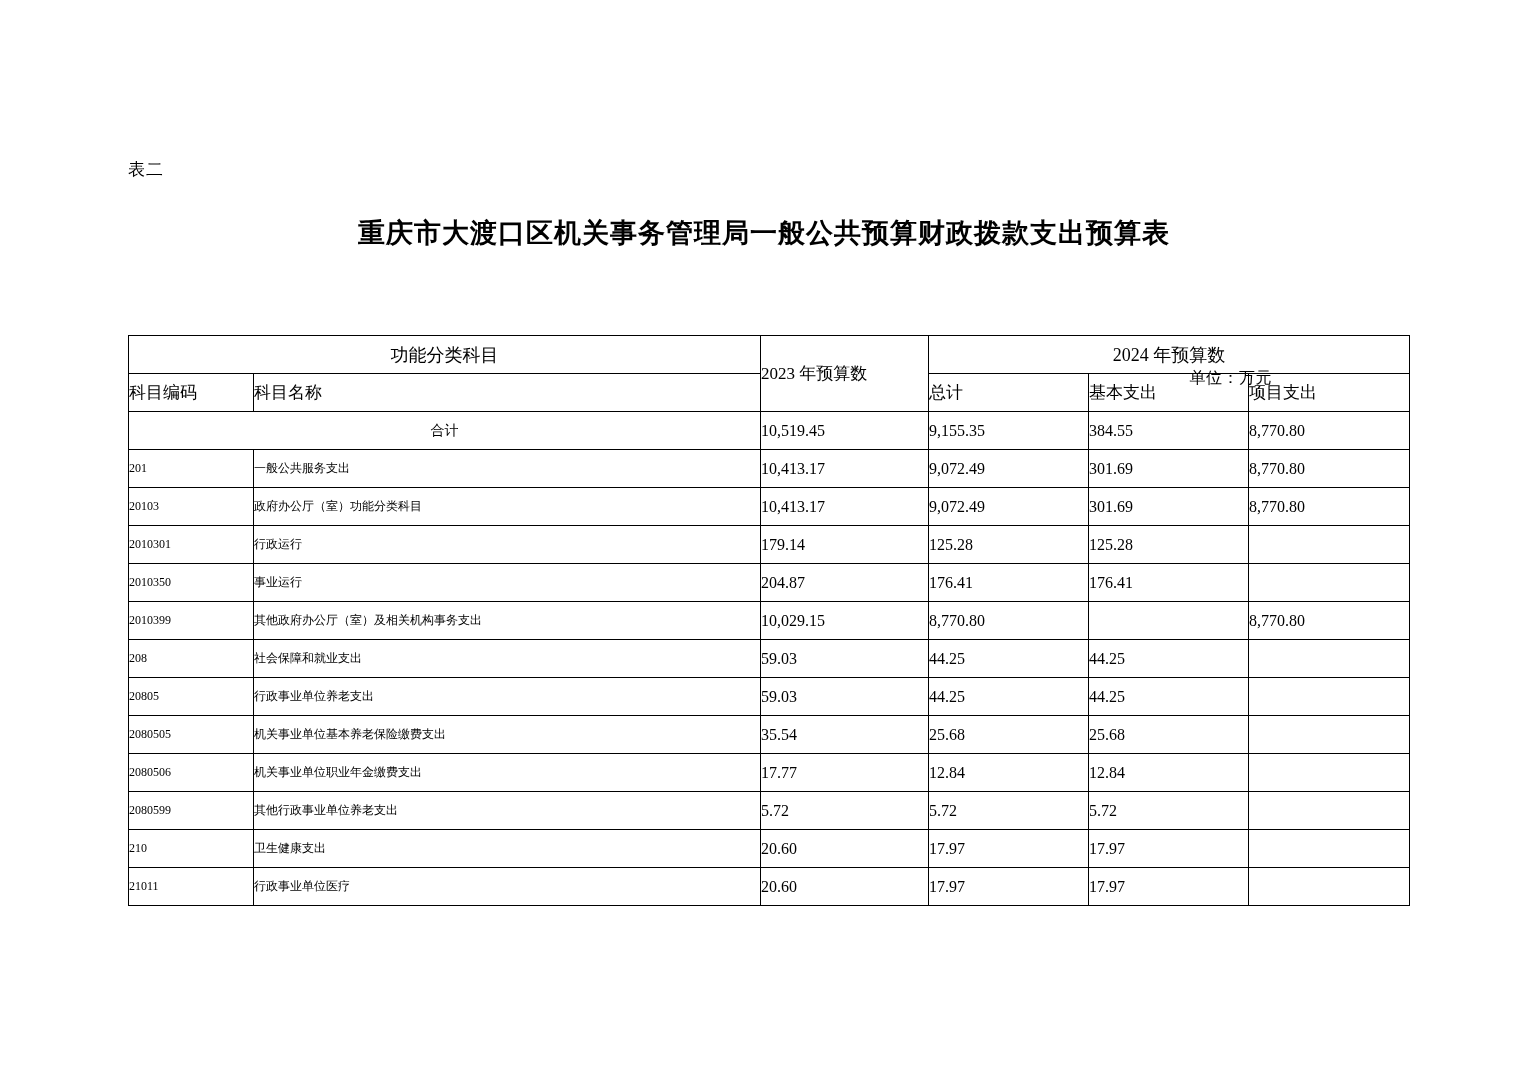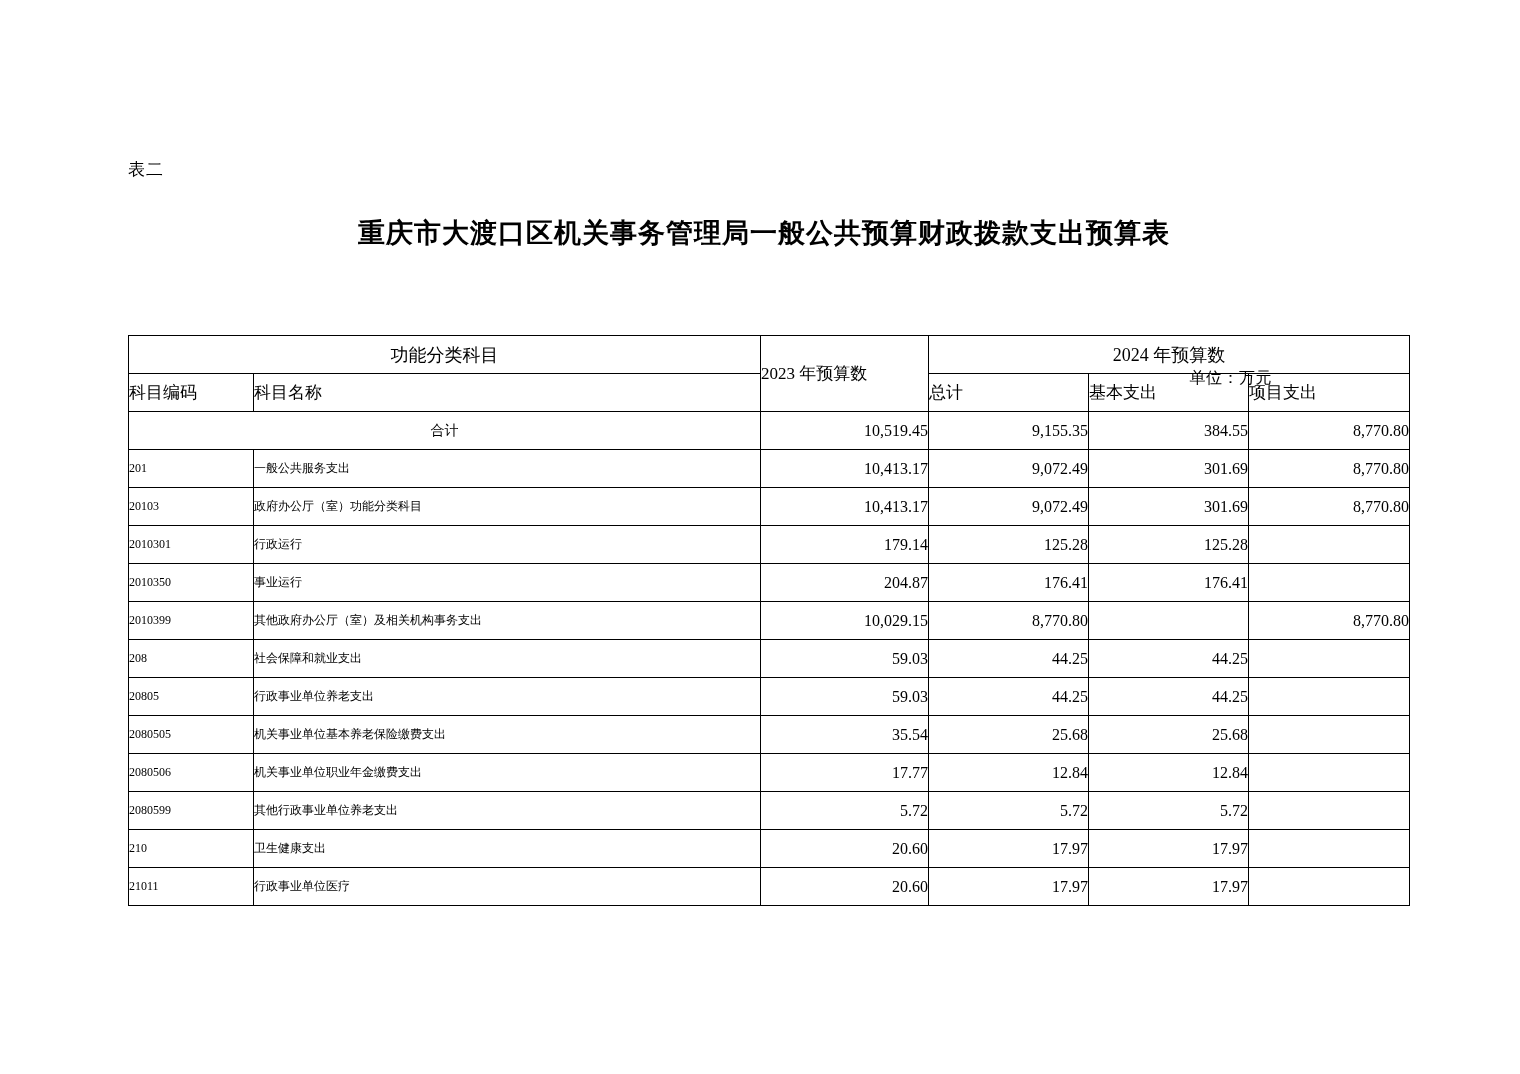--- a/index.html
+++ b/index.html
@@ -74,21 +74,20 @@
   }
   td.code {
     text-align: left;
     font-size: 12px;
   }
   td.name {
     text-align: left;
     font-size: 12px;
   }
   td.num {
-    text-align: right;
     padding-right: 12px;
     font-size: 16px;
   }
   td.total-name {
     text-align: center;
     font-size: 14px;
   }
   
   .ind0 { padding-left: 10px; }
   .ind1 { padding-left: 20px; }

